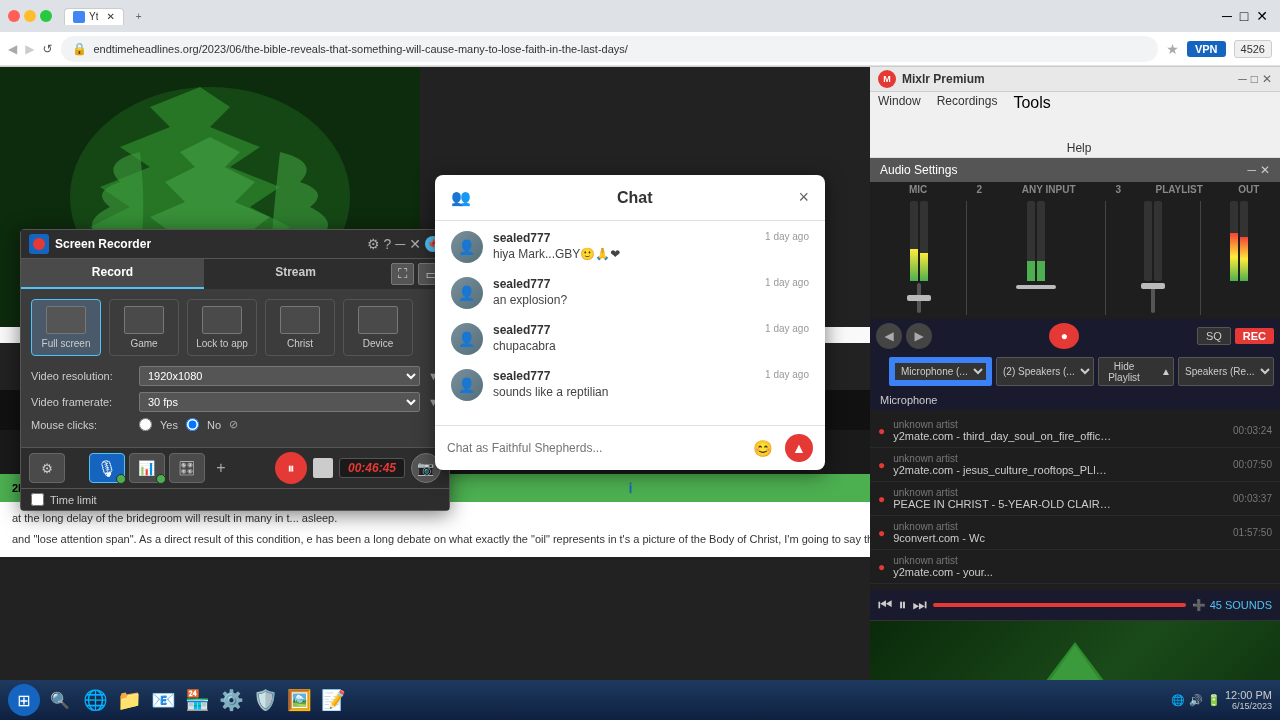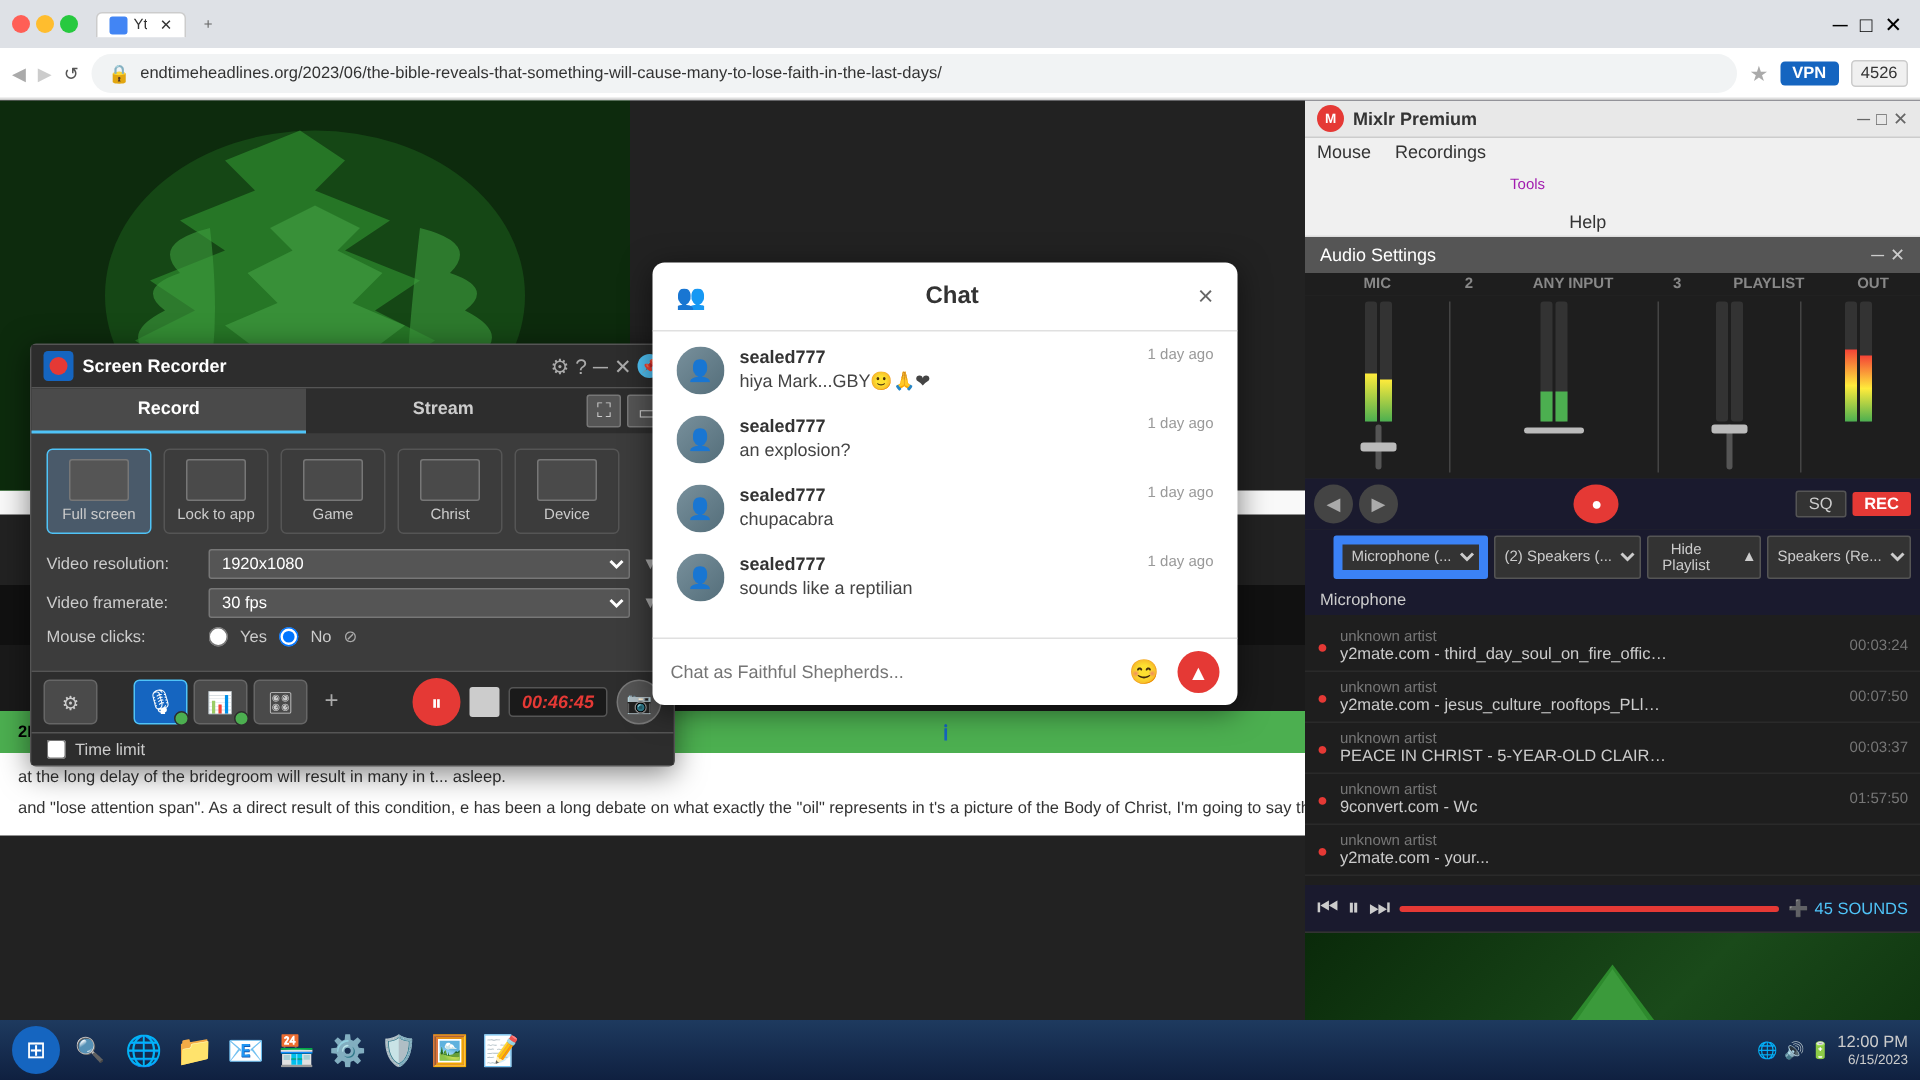--- a/index.html
+++ b/index.html
@@ -554,23 +554,23 @@
         <span style="font-size:12px;font-weight:bold;color:#333;">Mixlr Premium</span>
       </div>
       <div style="display:flex;gap:4px;">
         <span style="cursor:pointer;color:#666;">─</span>
         <span style="cursor:pointer;color:#666;">□</span>
         <span style="cursor:pointer;color:#666;">✕</span>
       </div>
     </div>
 
     <div style="background:#f0f0f0;display:flex;gap:16px;padding:2px 8px;border-bottom:1px solid #ddd;">
-      <span style="font-size:12px;color:#333;cursor:pointer;">Mouse</span>
+      <span style="font-size:12px;color:#333;cursor:pointer;">Window</span>
       <span style="font-size:12px;color:#333;cursor:pointer;">Recordings</span>
-      <span style="font-size:10px;color:#a21caf;cursor:pointer;margin-top:24px;">Tools</span>
+      <span style="font-size:16px;color:#000000;cursor:pointer;">Tools</span>
       <span style="font-size:12px;color:#333;cursor:pointer;margin-top:47px;">Help</span>
     </div>
 
     <div style="background:#2a2a2a;flex:1;display:flex;flex-direction:column;">
 
       <div style="background:#555;padding:5px 10px;display:flex;align-items:center;justify-content:space-between;">
         <span style="color:#fff;font-size:12px;">Audio Settings</span>
         <div style="display:flex;gap:4px;">
           <span style="cursor:pointer;color:#ccc;font-size:12px;">─</span>
           <span style="cursor:pointer;color:#ccc;font-size:12px;">✕</span>
@@ -774,25 +774,25 @@
 
     <div class="recorder-body">
 
       <div class="capture-modes">
         <div class="capture-mode active">
           <div class="capture-mode-icon"></div>
           <span>Full screen</span>
         </div>
         <div class="capture-mode">
           <div class="capture-mode-icon" style="background:#4a4a4a;"></div>
-          <span>Lock to app</span>
+          <span>Game</span>
         </div>
         <div class="capture-mode">
           <div class="capture-mode-icon" style="background:#4a4a4a;"></div>
-          <span>Game</span>
+          <span>Lock to app</span>
         </div>
         <div class="capture-mode">
           <div class="capture-mode-icon" style="background:#4a4a4a;"></div>
           <span>Christ</span>
         </div>
         <div class="capture-mode">
           <div class="capture-mode-icon" style="background:#4a4a4a;"></div>
           <span>Device</span>
         </div>
       </div>

